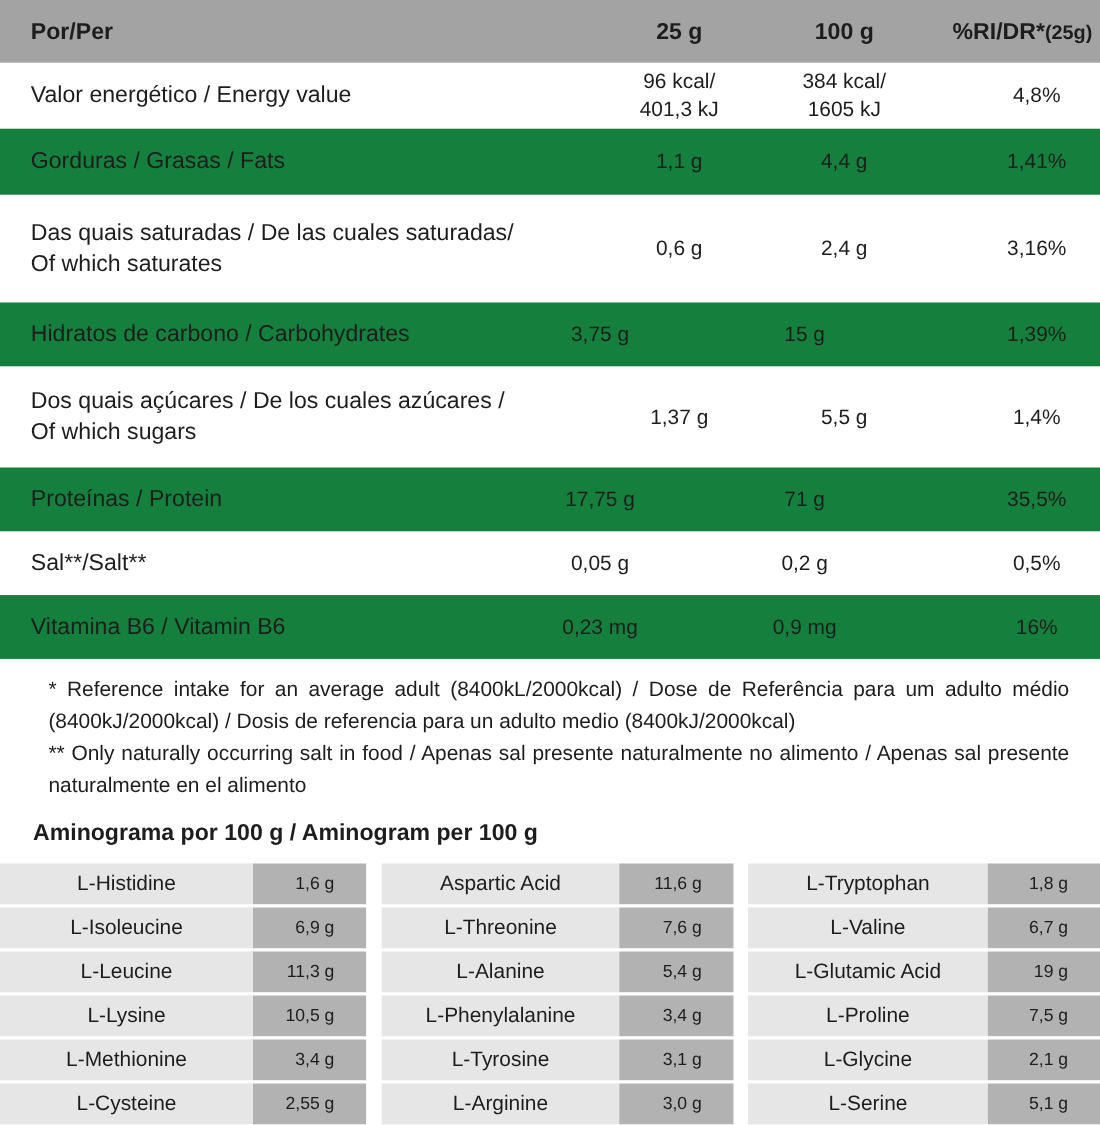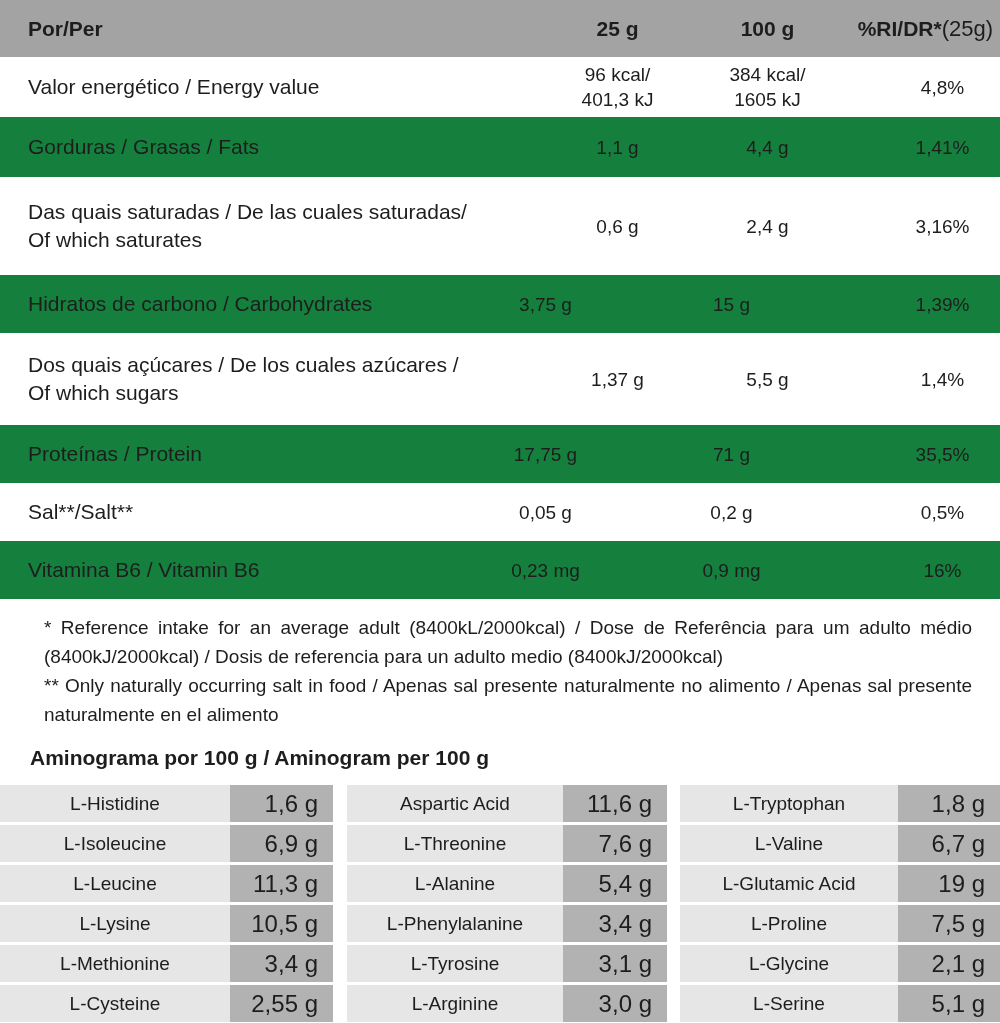--- a/index.html
+++ b/index.html
@@ -45,21 +45,21 @@
     line-height: 25px;
     white-space: pre-line;
   }
   .cell.ri { padding-left: 45px; }
   .nrow.header .cell.val { font-size: 21px; }
   .nrow.header .cell.ri {
     padding-left: 0;
     padding-right: 7px;
     text-align: right;
   }
-  .nrow.header .ri-suffix { font-weight: normal; font-size: 22px; }
+  .nrow.header .ri-suffix { font-weight: bold; font-size: 18px; }
 
   
   .footnotes { padding: 14px 28px 0 44px; }
   .footnotes p {
     margin: 0;
     font-size: 19px;
     line-height: 29px;
     text-align: justify;
   }
 
@@ -82,23 +82,23 @@
     display: flex;
     align-items: center;
     justify-content: center;
     font-size: 19px;
   }
   .a-val {
     background: #b2b2b2;
     display: flex;
     align-items: center;
     justify-content: flex-end;
-    padding-right: 15px;
+    padding-right: 29px;
     box-sizing: border-box;
-    font-size: 24px;
+    font-size: 16px;
   }
   .a-gap { background: #ffffff; }
 </style>
 </head>
 <body>
 
 <div class="page">
 
   <div class="ntable">
 

